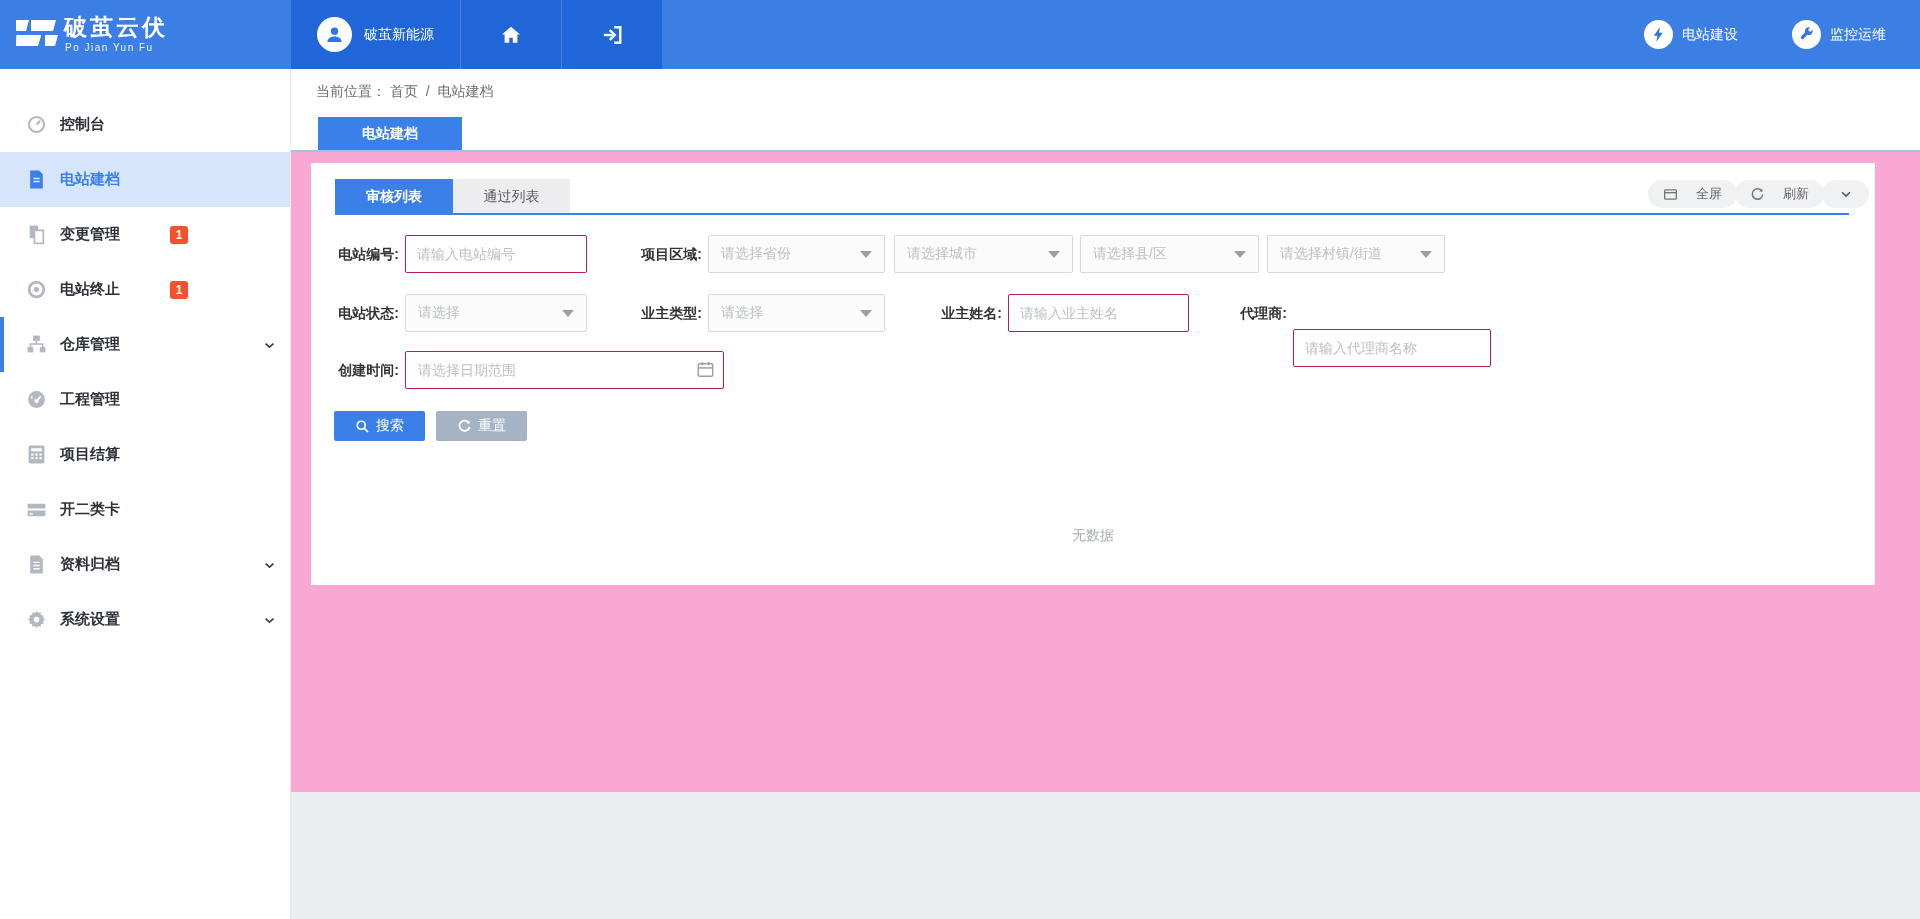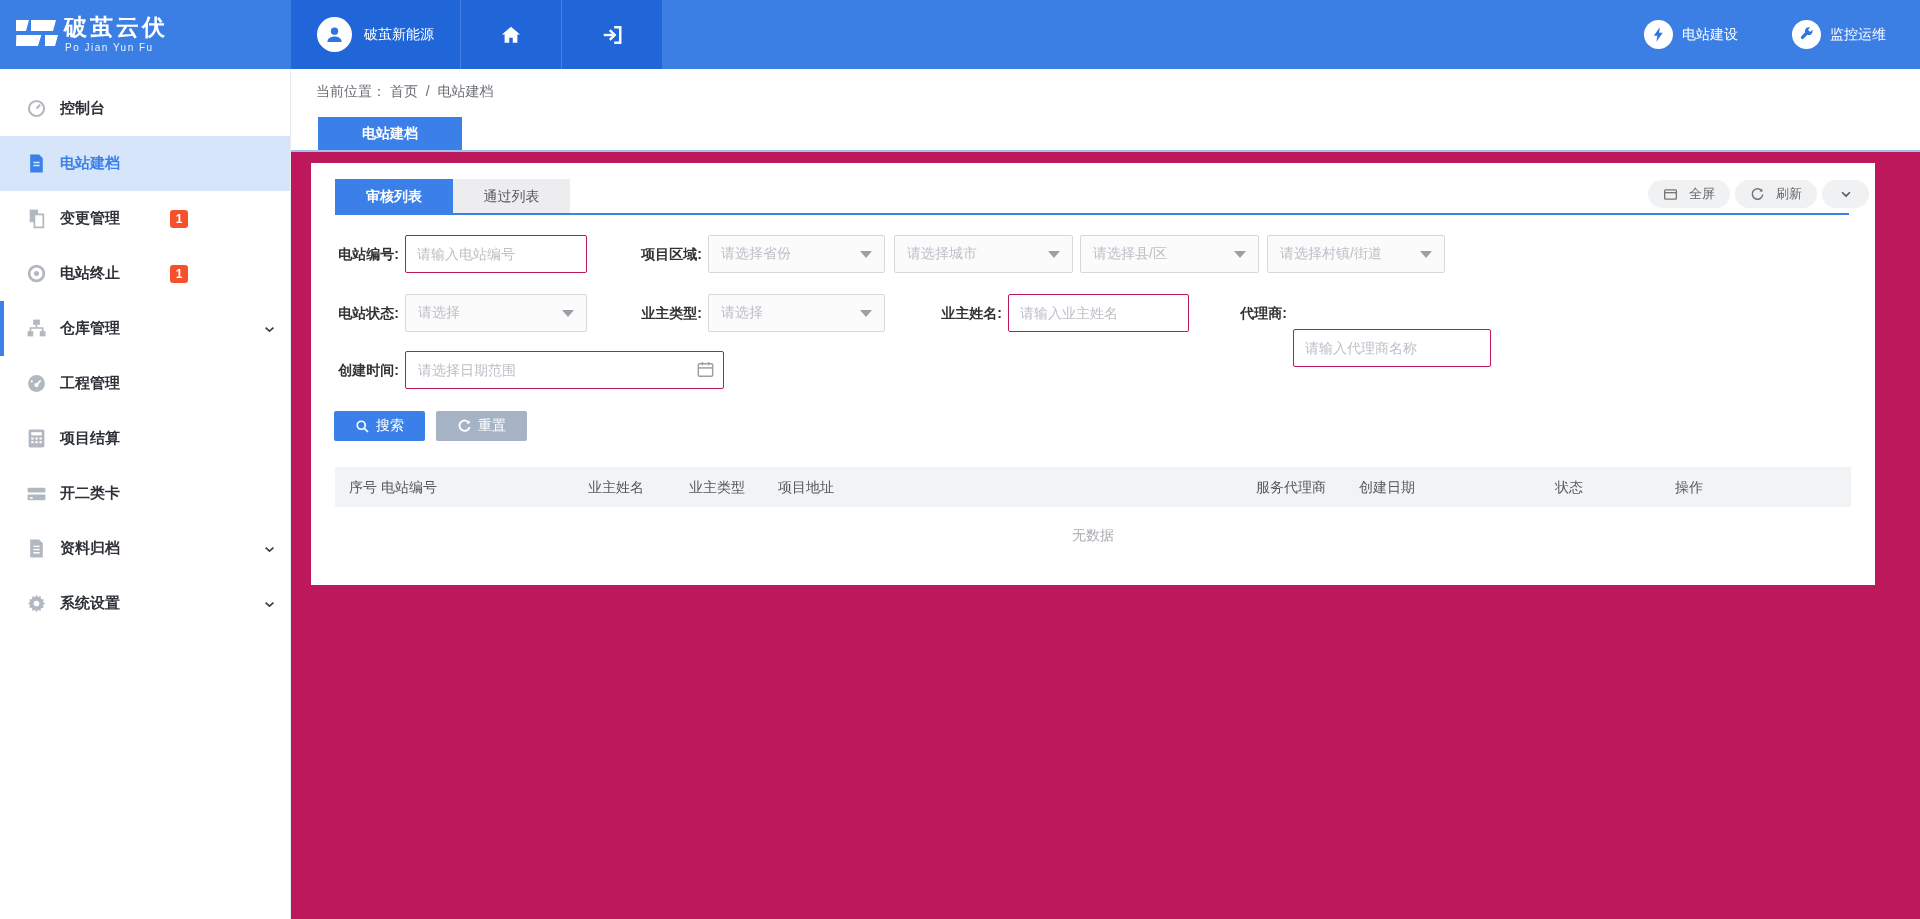--- a/index.html
+++ b/index.html
@@ -1,35 +1,35 @@
 <!DOCTYPE html>
 <html><head>
 <meta charset="utf-8">
 <style>
   * { margin:0; padding:0; box-sizing:border-box; }
   html,body { width:1920px; height:919px; }
   body { font-family:"Liberation Sans","DejaVu Sans",sans-serif; background:#EBEDF0; overflow:hidden; }
-  .app { position:relative; width:1920px; height:919px; background:#be185d; }
+  .app { position:relative; width:1920px; height:792px; background:#f9a8d4; }
 
   
   .topbar { position:absolute; left:0; top:0; width:1920px; height:69px; background:#3C7FE4; z-index:30; }
   .brand { position:absolute; left:0; top:0; width:291px; height:69px; background:#3C7FE4; }
   .brand-mark { position:absolute; left:14px; top:16px; }
   .brand-title { position:absolute; left:64px; top:12px; color:#fff; font-size:23px; font-weight:bold; letter-spacing:3px; }
   .brand-sub { position:absolute; left:65px; top:42px; color:rgba(255,255,255,.9); font-size:10px; letter-spacing:1.5px; }
   .nav-dark { position:absolute; left:291px; top:0; width:371px; height:69px; background:#2066D9; }
   .nav-cell { position:absolute; top:0; height:69px; display:flex; align-items:center; justify-content:center; }
   .nav-sep { position:absolute; top:0; width:1px; height:69px; background:rgba(255,255,255,.18); }
   .avatar { width:35px; height:35px; border-radius:50%; background:#fff; display:flex; align-items:center; justify-content:center; }
   .user-name { color:#fff; font-size:14px; margin-left:12px; }
   .mod { position:absolute; top:0; height:69px; display:flex; align-items:center; gap:9px; color:#fff; font-size:14px; cursor:pointer; }
   .mod-circle { width:29px; height:29px; border-radius:50%; background:#fff; display:flex; align-items:center; justify-content:center; }
 
   
-  .sidebar { position:absolute; left:0; top:69px; width:291px; height:850px; background:#fff; border-right:1px solid #E8EAED; z-index:20; padding-top:12px; }
+  .sidebar { position:absolute; left:0; top:69px; width:291px; height:850px; background:#fff; border-right:1px solid #E8EAED; z-index:20; padding-top:28px; }
   .mi { position:relative; height:55px; display:flex; align-items:center; padding-left:26px; cursor:pointer; }
   .mi .ic { width:21px; height:21px; color:#B2B8C2; margin-right:13px; flex:0 0 21px; }
   .mi .lbl { font-size:15px; font-weight:600; color:#2E3238; }
   .mi.active { background:#D6E5F9; }
   .mi.active .ic { color:#3A80E8; }
   .mi.active .lbl { color:#3A80E8; }
   .mi.hoverbar::before { content:''; position:absolute; left:0; top:0; bottom:0; width:4px; background:#3A80E8; }
   .badge { position:absolute; left:170px; top:19px; min-width:18px; height:18px; padding:0 3px; background:#F5512D; border-radius:3px; color:#fff; font-size:12px; font-weight:bold; text-align:center; line-height:18px; }
   .chev { position:absolute; right:14px; top:22px; width:13px; height:13px; color:#3a3f46; }
 
@@ -38,21 +38,21 @@
   .crumb { position:absolute; left:25px; top:14px; font-size:14px; color:#6b6f76; }
   .crumb span { color:#6b6f76; }
   .page-tab { position:absolute; left:27px; bottom:0; width:144px; height:33px; background:#3A80E8; color:#fff; font-size:14px; font-weight:bold; text-align:center; line-height:33px; cursor:pointer; }
 
   
   .panel { position:absolute; left:311px; top:163px; width:1564px; height:422px; background:#fff; z-index:5; }
   .ptab { position:absolute; top:16px; height:34px; text-align:center; line-height:34px; font-size:14px; cursor:pointer; }
   .ptab.on  { left:24px; width:118px; background:#3A80E8; color:#fff; font-weight:bold; }
   .ptab.off { left:142px; width:117px; background:#EDEDEF; color:#54585e; }
   .tab-line { position:absolute; left:24px; right:26px; top:50px; height:2px; background:#3A80E8; }
-  .pill { position:absolute; top:17px; height:28px; border-radius:14px; background:#F0F1F3; color:#666; font-size:13px; display:flex; align-items:center; gap:11px; padding:0 15px; cursor:pointer; }
+  .pill { position:absolute; top:17px; height:28px; border-radius:14px; background:#F0F1F3; color:#666; font-size:13px; display:flex; align-items:center; gap:18px; padding:0 15px; cursor:pointer; }
   .pill svg { color:#777; }
 
   .flabel { position:absolute; height:38px; line-height:38px; font-size:14px; font-weight:600; color:#333; text-align:right; }
   .fin { position:absolute; height:38px; border:1px solid #be185d; border-radius:2px; background:#fff; font-size:14px; color:#333; padding:0 11px; font-family:inherit; outline:none; }
   .fin::placeholder { color:#BCC0C6; }
   .fsel { position:absolute; height:38px; border:1px solid #D6D8DB; border-radius:2px; background:#FBFBFC; display:flex; align-items:center; justify-content:space-between; padding:0 12px; font-size:14px; color:#BCC0C6; cursor:pointer; }
   .caret { width:0; height:0; border-left:6px solid transparent; border-right:6px solid transparent; border-top:7px solid #9aa0a6; }
   .cal-ic { position:absolute; color:#9aa0a6; }
 
   .btn { position:absolute; top:248px; width:91px; height:30px; border:none; border-radius:2px; color:#fff; font-size:14px; font-family:inherit; display:flex; align-items:center; justify-content:center; gap:6px; cursor:pointer; }
@@ -353,29 +353,18 @@
       <span>搜索</span>
     </button>
     <button class="btn btn-reset">
       <svg width="15" height="15" viewBox="0 0 18 18" fill="none" stroke="#fff" stroke-width="2.2">
         <path d="M14.6 5A6.2 6.2 0 1 0 15.2 9.5"></path>
         <path d="M15 1.6v3.8h-3.8" fill="#fff" stroke="none"></path>
       </svg>
       <span>重置</span>
     </button>
 
-    <div class="thead">
-      <div class="th" style="left:14px;">序号</div>
-      <div class="th" style="left:46px;">电站编号</div>
-      <div class="th" style="left:253px;">业主姓名</div>
-      <div class="th" style="left:354px;">业主类型</div>
-      <div class="th" style="left:443px;">项目地址</div>
-      <div class="th" style="left:921px;">服务代理商</div>
-      <div class="th" style="left:1024px;">创建日期</div>
-      <div class="th" style="left:1220px;">状态</div>
-      <div class="th" style="left:1340px;">操作</div>
-    </div>
 
     <div class="empty">无数据</div>
 
   </div>
 
 </div>
 
 </body></html>

